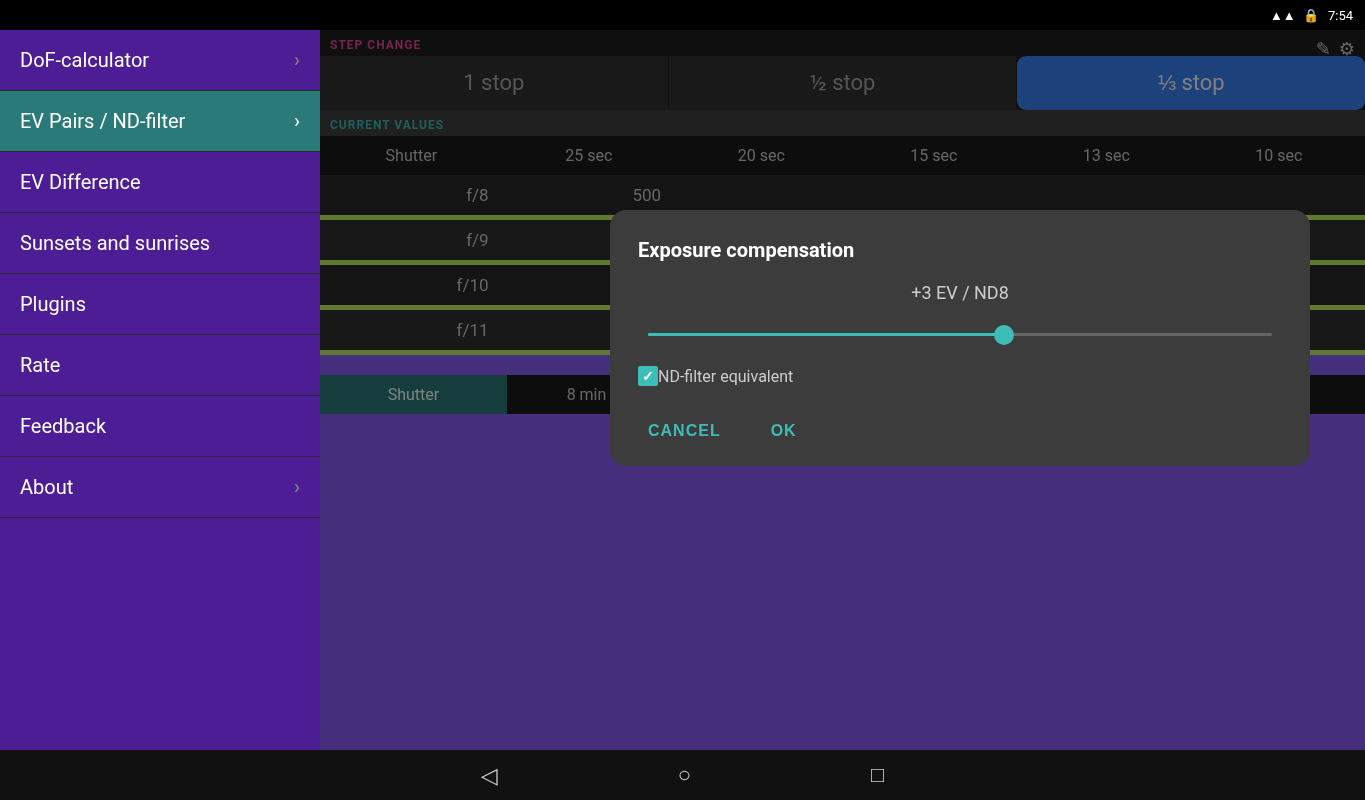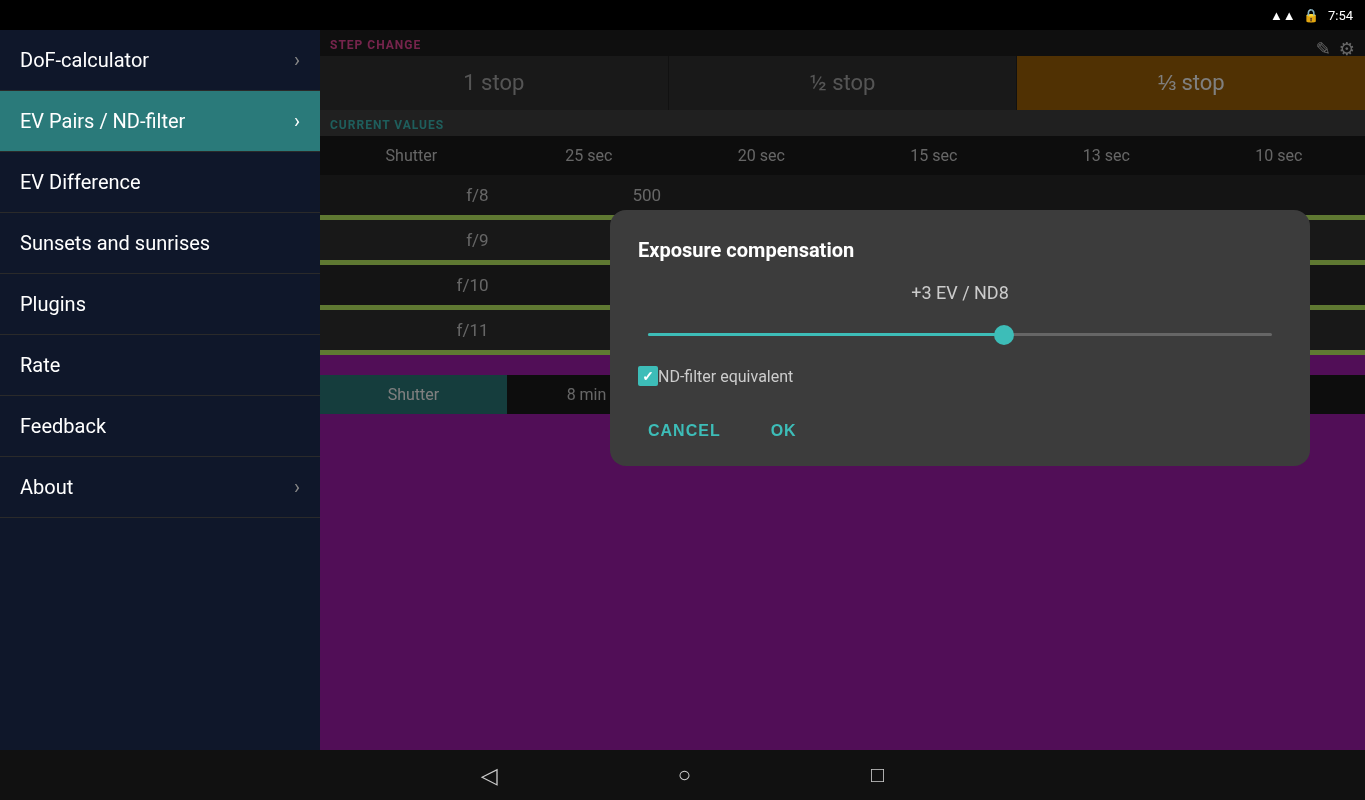--- a/index.html
+++ b/index.html
@@ -33,21 +33,21 @@
     
     .main-container {
       position: absolute;
       top: 30px; left: 0; right: 0; bottom: 50px;
       display: flex;
     }
 
     
     .sidebar {
       width: 320px;
-      background: #0f172a;
+      background: #4c1d95;
       display: flex;
       flex-direction: column;
       flex-shrink: 0;
     }
 
     .sidebar-item {
       padding: 18px 20px;
       display: flex;
       align-items: center;
       justify-content: space-between;
@@ -99,22 +99,23 @@
       flex: 1;
       padding: 14px 10px;
       background: #333;
       color: #aaa;
       font-size: 22px;
       text-align: center;
       cursor: pointer;
       border-right: 1px solid #222;
     }
     .step-btn.active {
-      background: #a16207;
-      color: #fff;
+      background: #3b82f6;
+      color: #fff;
+      border-radius: 9px;
     }
     .step-btn:last-child {
       border-right: none;
     }
 
     
     .top-icons {
       position: absolute;
       top: 0; right: 0;
       display: flex;
@@ -135,21 +136,21 @@
       font-weight: 700;
       letter-spacing: 1px;
       padding: 8px 14px 4px 10px;
       background: #404040;
     }
 
     
     .table-section {
       flex: 1;
       display: flex;
-      background: #a21caf;
+      background: #8b5cf6;
       overflow: hidden;
     }
 
     .table-container {
       flex: 1;
       overflow: hidden;
     }
 
     table {
       width: 100%;

